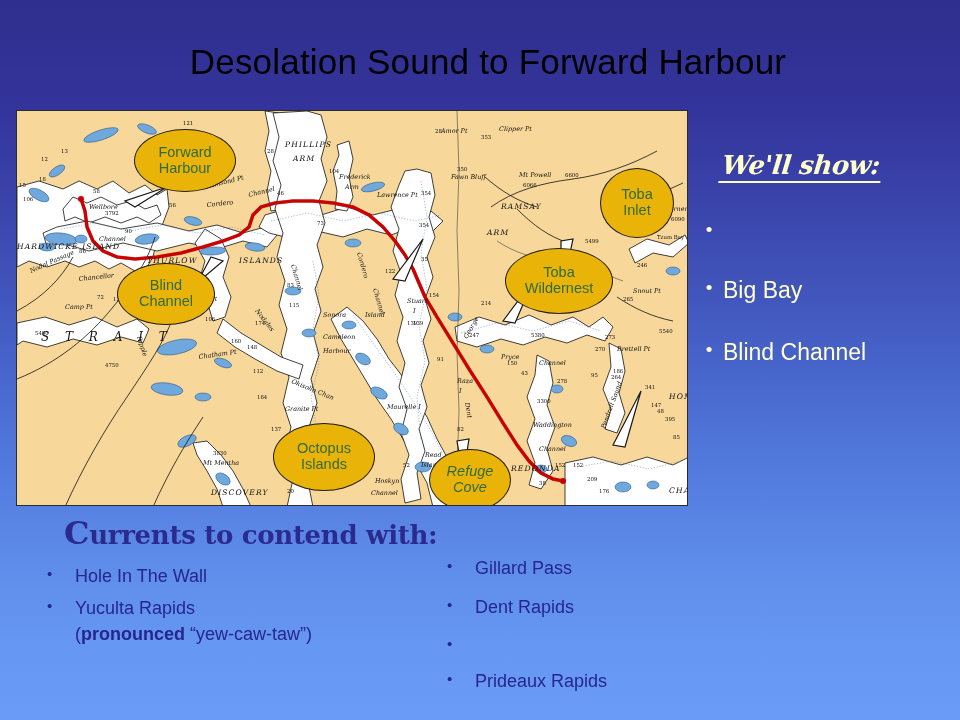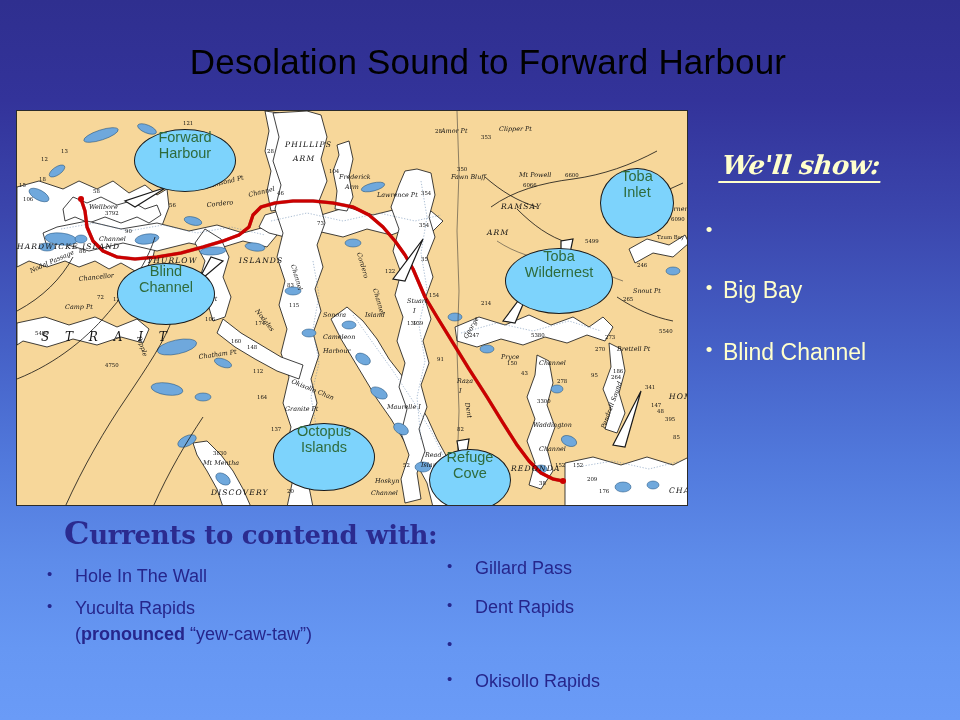--- a/index.html
+++ b/index.html
@@ -34,25 +34,25 @@
     position:absolute; left:16px; top:110px;
     width:672px; height:396px;
     background:#f7d79a;
     border:1px solid #2b2b2b;
     overflow:hidden;
   }
   #map-figure svg { display:block; width:672px; height:396px; }
 
   .callout-oval {
     position:absolute;
-    background:#7dd3fc;
+    background:#eab308;
     border:1.5px solid #1a1a1a;
     border-radius:50%;
     color:#2f6b3c;
-    display:flex; justify-content:center;
+    display:flex; align-items:center; justify-content:center;
     text-align:center;
     line-height:1.08;
     font-size:14.5px;
     font-family:"Liberation Sans", sans-serif;
     z-index:6;
   }
   .callout-tail {
     position:absolute;
     z-index:5;
     pointer-events:none;
@@ -502,21 +502,21 @@
     </span>
   </div>
 
   <div class="callout-oval" style="left:256px;top:312px;width:102px;height:68px;">
     <span>
       <span>Octopus</span><br>
       <span>Islands</span>
     </span>
   </div>
 
-  <div class="callout-oval" style="left:412px;top:338px;width:82px;height:62px;">
+  <div class="callout-oval" style="left:412px;top:338px;width:82px;height:62px;font-style:italic;">
     <span>
       <span>Refuge</span><br>
       <span>Cove</span>
     </span>
   </div>
 
 </div>
 
 <div id="right-panel">
   <div id="well-show">We'll show:</div>
@@ -559,15 +559,15 @@
   </div>
   <div class="bl-item">
     <span class="bl-bullet">•</span>
     <span class="bl-text">Dent Rapids</span>
   </div>
   <div class="bl-item">
     <span class="bl-bullet">•</span>
   </div>
   <div class="bl-item">
     <span class="bl-bullet">•</span>
-    <span class="bl-text">Okisollo Rapids</span>
+    <span class="bl-text">Prideaux Rapids</span>
   </div>
 </div>
 
 </body></html>

